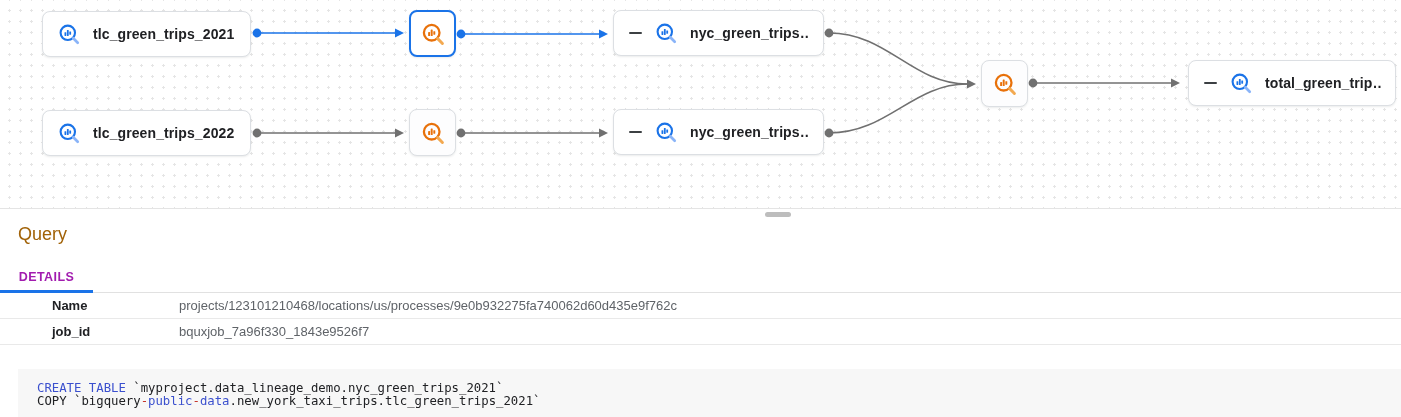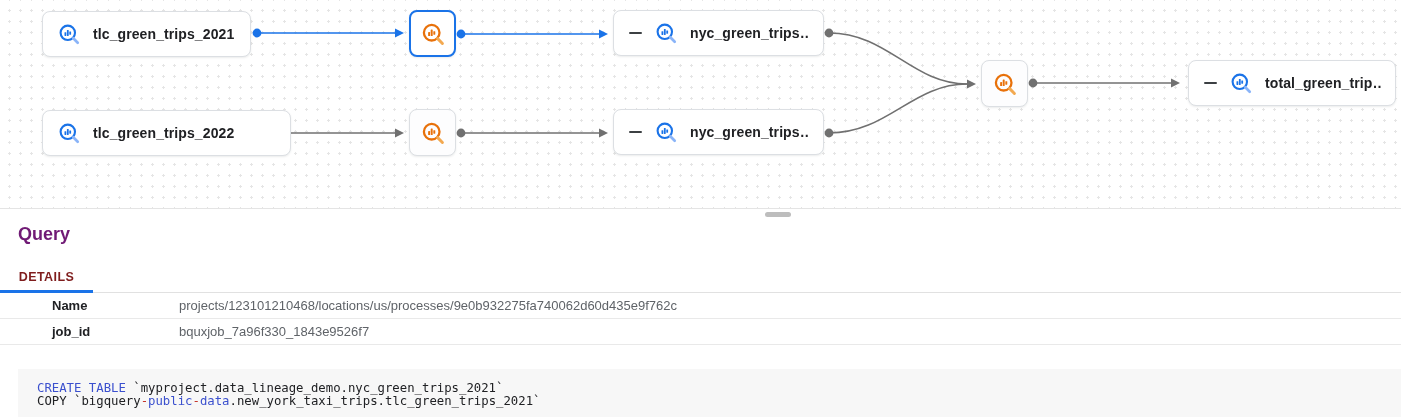--- a/index.html
+++ b/index.html
@@ -41,34 +41,34 @@
   
   .panel{
     position:absolute;left:0;top:208px;right:0;bottom:0;background:#fff;
     border-top:1px solid #e4e4e4;
   }
   .drag-handle{
     position:absolute;left:765px;top:3px;width:26px;height:5px;
     background:#bdbdbd;border-radius:3px;cursor:row-resize;
   }
   .panel-title{
-    position:absolute;left:18px;top:15px;font-size:18px;color:#701a75;
-    font-weight:bold;
+    position:absolute;left:18px;top:15px;font-size:18px;color:#a16207;
+    font-weight:normal;
   }
   .tabs{
     position:absolute;left:0;right:0;top:53px;height:30px;
     border-bottom:1px solid #e1e1e1;display:flex;
   }
   .tab{
     position:relative;height:30px;display:flex;align-items:center;justify-content:center;
     font-size:12.5px;font-weight:bold;letter-spacing:.4px;color:#5f6368;cursor:pointer;
   }
   .tab.t1{width:93px;}
   .tab.t2{width:84px;}
-  .tab.active{color:#7f1d1d;}
+  .tab.active{color:#a21caf;}
   .tab.active::after{
     content:"";position:absolute;left:0;right:0;bottom:-1px;height:3px;background:#1a73e8;
   }
   .fields{position:absolute;left:0;right:0;top:84px;}
   .frow{
     display:flex;align-items:center;height:25px;border-bottom:1px solid #e9e9e9;
     font-size:13px;
   }
   .fkey{width:145px;padding-left:18px;box-sizing:border-box;font-weight:bold;color:#202124;flex:0 0 auto;margin-left:34px;}
   .fval{color:#5f6368;white-space:nowrap;}
@@ -151,21 +151,21 @@
           <circle cx="10.8" cy="10.8" r="7.2" fill="none" stroke="#1a73e8" stroke-width="2.1"></circle>
           <path d="M16.3 16.3 L20.7 20.7" stroke="#8ab4f8" stroke-width="2.7" stroke-linecap="round"></path>
           <rect x="7.5" y="10.2" width="1.8" height="3.7" rx="0.4" fill="#1a73e8"></rect>
           <rect x="9.9" y="7.9" width="1.8" height="6" rx="0.4" fill="#1a73e8"></rect>
           <rect x="12.3" y="9.4" width="1.8" height="3.3" rx="0.4" fill="#1a73e8"></rect>
         </svg>
       </span>
       <span class="tlabel">nyc_green_trips…</span>
     </div>
 
-    <div class="tnode" style="left:42px;top:110px;width:249px">
+    <div class="tnode" style="left:42px;top:110px;width:209px">
       <span class="bq-icon">
         <svg width="24" height="24" viewBox="0 0 24 24">
           <circle cx="10.8" cy="10.8" r="7.2" fill="none" stroke="#1a73e8" stroke-width="2.1"></circle>
           <path d="M16.3 16.3 L20.7 20.7" stroke="#8ab4f8" stroke-width="2.7" stroke-linecap="round"></path>
           <rect x="7.5" y="10.2" width="1.8" height="3.7" rx="0.4" fill="#1a73e8"></rect>
           <rect x="9.9" y="7.9" width="1.8" height="6" rx="0.4" fill="#1a73e8"></rect>
           <rect x="12.3" y="9.4" width="1.8" height="3.3" rx="0.4" fill="#1a73e8"></rect>
         </svg>
       </span>
       <span class="tlabel">tlc_green_trips_2022</span>

